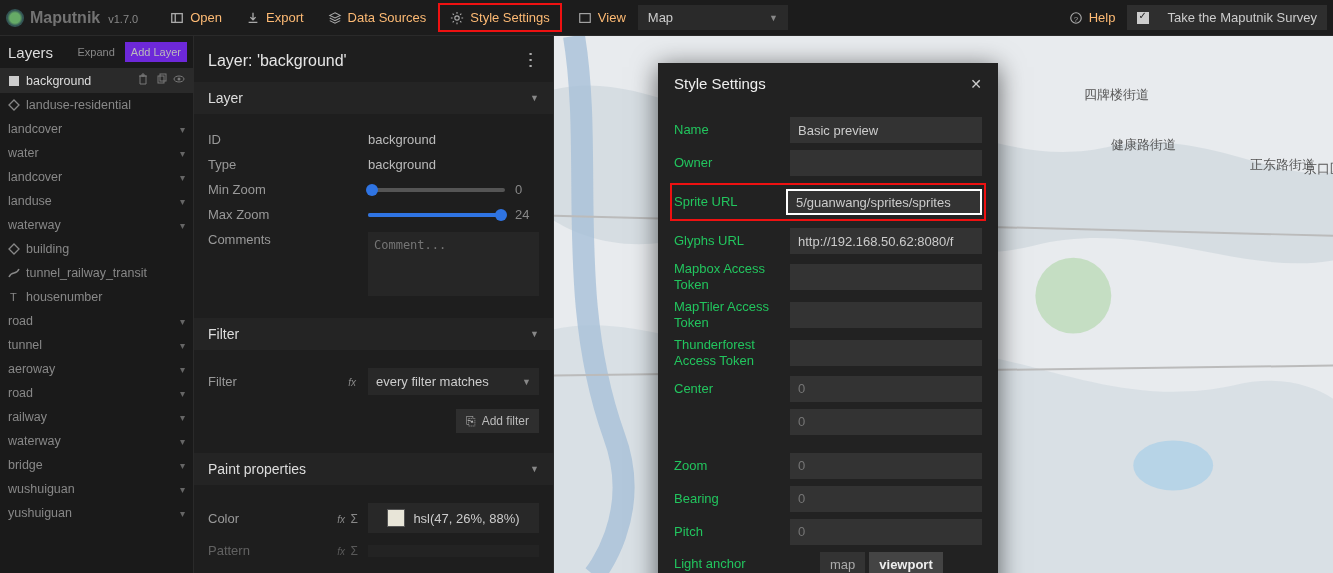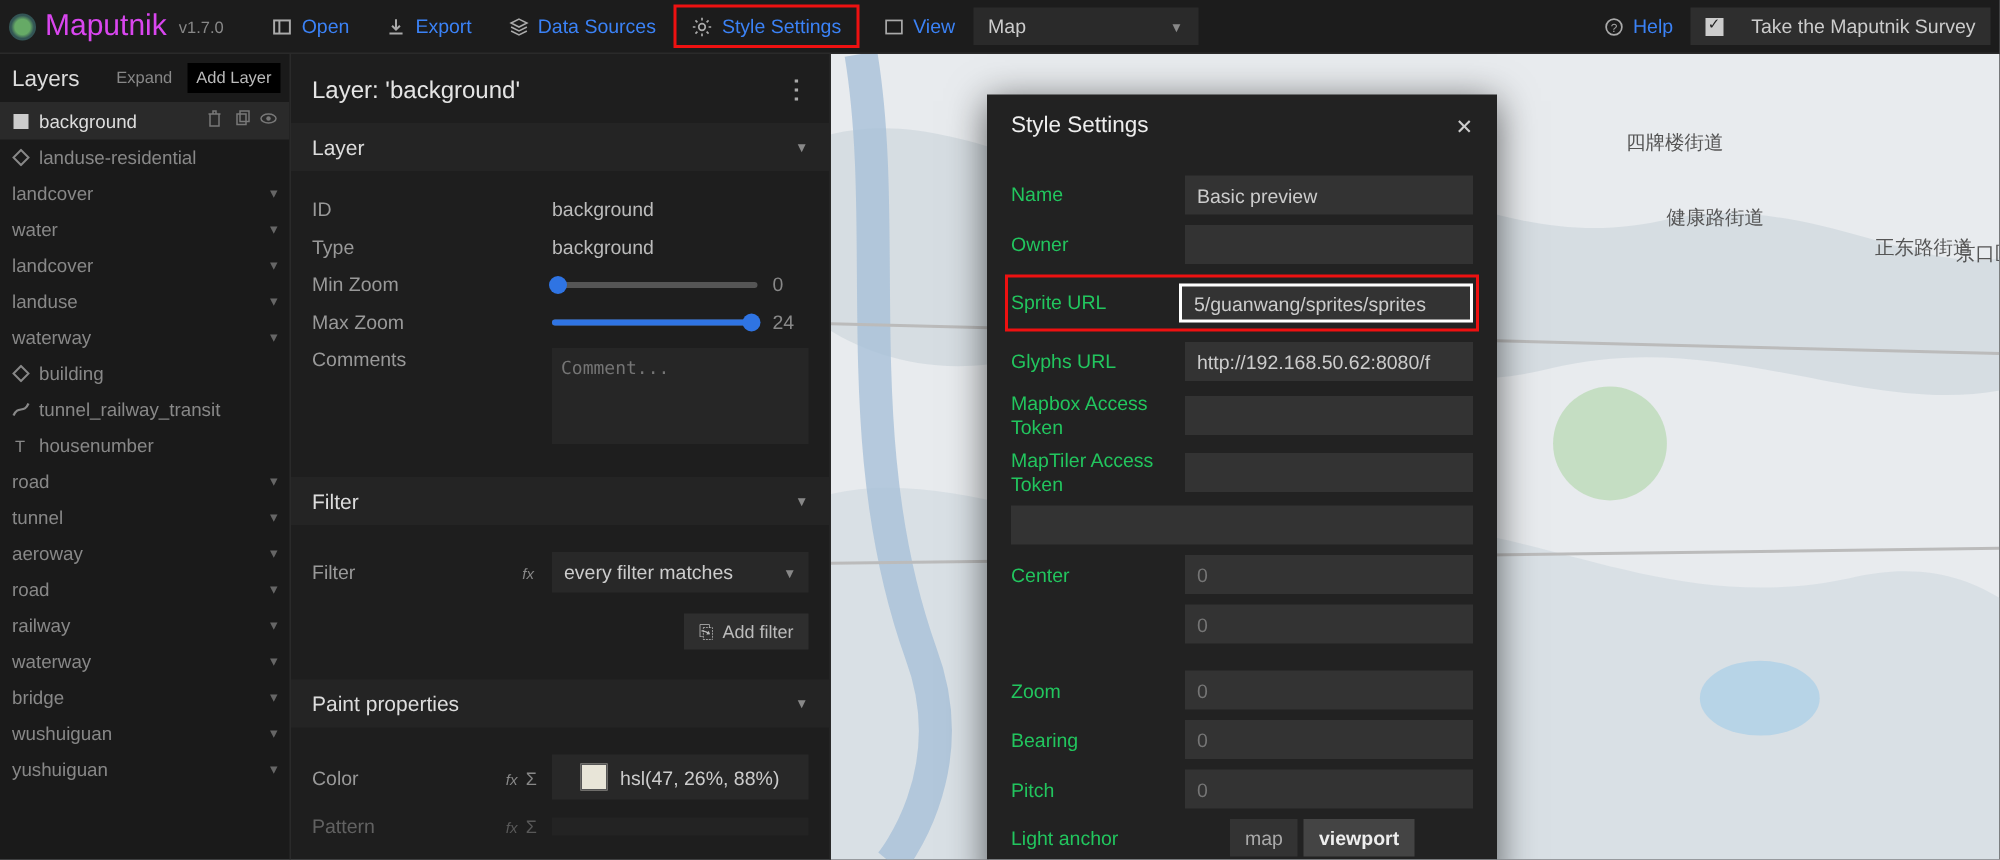--- a/index.html
+++ b/index.html
@@ -1,42 +1,42 @@
 <!DOCTYPE html>
 <html><head>
 <meta charset="utf-8">
 <style>
   * { box-sizing: border-box; margin: 0; padding: 0; }
   html, body { width: 1333px; height: 573px; font-family: "Segoe UI", Arial, sans-serif; background: #1a1a1a; color: #aaa; font-size: 13px; overflow: hidden; }
   .topbar { height: 36px; background: #1c1c1c; display: flex; align-items: center; padding: 0 6px; border-bottom: 1px solid #2a2a2a; }
   .brand { display: flex; align-items: center; gap: 6px; margin-right: 20px; }
   .brand-logo { width: 18px; height: 18px; border-radius: 50%; background: radial-gradient(circle,#6a6 40%,#355 60%); }
-  .brand-name { color: #d946ef; font-size: 20px; font-weight: 400; }
+  .brand-name { color: #737373; font-size: 16px; font-weight: 700; }
   .brand-ver { color: #888; font-size: 11px; margin-left: 2px; margin-top: 3px; }
   .top-actions { display: flex; align-items: center; gap: 0; }
-  .top-btn { display: flex; align-items: center; gap: 6px; padding: 7px 12px; cursor: pointer; color: #3b82f6; font-size: 13px; }
+  .top-btn { display: flex; align-items: center; gap: 6px; padding: 7px 12px; cursor: pointer; color: #fdba74; font-size: 13px; }
   .top-icon { width: 14px; height: 14px; display: inline-flex; align-items: center; justify-content: center; }
   .top-icon svg { fill: #aaa; }
   .highlight-red { border: 2px solid #e11; padding: 5px 10px; }
   .view-sel { display: flex; align-items: center; gap: 8px; margin-left: 4px; }
   .view-dd { background: #2a2a2a; color: #ccc; padding: 5px 10px; min-width: 150px; display: flex; justify-content: space-between; align-items: center; }
   .spacer { flex: 1; }
   .survey { background: #2e2e2e; padding: 5px 10px; display: flex; align-items: center; gap: 18px; color: #ccc; }
   .survey .chk { width: 12px; height: 12px; background: #ccc; display: inline-block; position: relative; }
   .survey .chk::after { content: "✓"; color: #222; font-size: 10px; position: absolute; top: -2px; left: 1px; }
 
   .main { display: flex; height: calc(100% - 36px); }
 
   
   .sidebar { width: 194px; background: #1a1a1a; border-right: 1px solid #2a2a2a; overflow: hidden; }
   .sb-hdr { display: flex; align-items: center; justify-content: space-between; padding: 6px 6px 6px 8px; }
   .sb-title { color: #ddd; font-size: 15px; font-weight: 500; }
   .sb-btns { display: flex; gap: 4px; }
   .sb-btn { font-size: 11px; color: #888; padding: 4px 6px; cursor: pointer; }
-  .sb-btn.solid { background: #000000; color: #bbb; }
+  .sb-btn.solid { background: #6d28d9; color: #bbb; }
   .layer-item { display: flex; align-items: center; padding: 5px 8px; gap: 6px; color: #888; font-size: 12.5px; cursor: pointer; }
   .layer-item.sel { background: #2a2a2a; color: #ddd; }
   .li-icon { width: 12px; height: 12px; display: inline-flex; }
   .li-icon svg { width: 12px; height: 12px; fill: #888; }
   .layer-item.sel .li-icon svg { fill: #ccc; }
   .li-actions { margin-left: auto; display: flex; gap: 6px; opacity: .7; }
   .li-actions svg { width: 12px; height: 12px; fill: #999; }
   .li-chev { margin-left: auto; font-size: 10px; color: #666; }
 
   
@@ -410,20 +410,21 @@
         </div>
         <div class="m-row">
           <span class="m-lbl">Mapbox Access Token</span>
           <input class="m-in" style="">
         </div>
         <div class="m-row">
           <span class="m-lbl">MapTiler Access Token</span>
           <input class="m-in" style="">
         </div>
         <div class="m-row">
+          <span class="m-lbl">Thunderforest Access Token</span>
           <input class="m-in" style="">
         </div>
         <div class="m-row">
           <span class="m-lbl">Center</span>
           <input class="m-in" placeholder="0" style="">
         </div>
         <div class="m-row">
           <span class="m-lbl"></span>
           <input class="m-in" placeholder="0" style="">
         </div>

